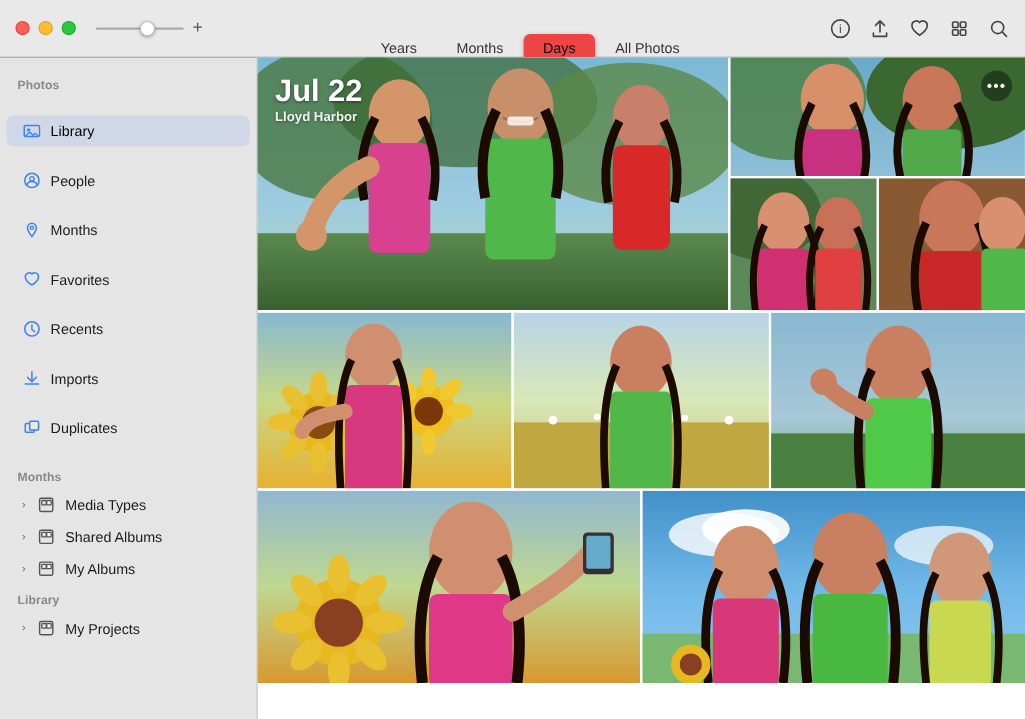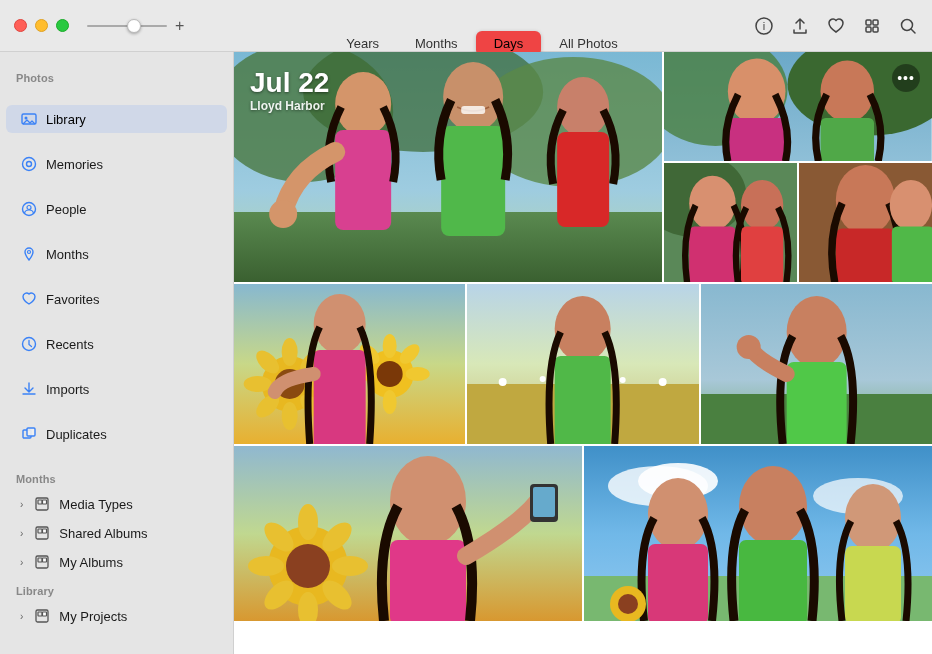--- a/index.html
+++ b/index.html
@@ -359,29 +359,20 @@
       <div class="sidebar-item-icon">
         <svg width="16" height="16" viewBox="0 0 16 16" fill="none">
           <rect x="1" y="3" width="14" height="10" rx="1.5" stroke="#3b82f6" stroke-width="1.4"></rect>
           <circle cx="5" cy="7" r="1.5" fill="#3b82f6"></circle>
           <path d="M2 13l4-4 3 3 2-2 3 3" stroke="#3b82f6" stroke-width="1.2" stroke-linejoin="round"></path>
         </svg>
       </div>
       <span class="sidebar-item-label">Library</span>
     </div>
 
-    <div class="sidebar-item">
-      <div class="sidebar-item-icon">
-        <svg width="16" height="16" viewBox="0 0 16 16" fill="none">
-          <circle cx="8" cy="8" r="6.5" stroke="#3b82f6" stroke-width="1.4"></circle>
-          <circle cx="8" cy="8" r="2.5" stroke="#3b82f6" stroke-width="1.4"></circle>
-        </svg>
-      </div>
-      <span class="sidebar-item-label">Memories</span>
-    </div>
 
     <div class="sidebar-item">
       <div class="sidebar-item-icon">
         <svg width="16" height="16" viewBox="0 0 16 16" fill="none">
           <circle cx="8" cy="8" r="6.5" stroke="#3b82f6" stroke-width="1.4"></circle>
           <circle cx="8" cy="6.5" r="2" stroke="#3b82f6" stroke-width="1.2"></circle>
           <path d="M3.5 13c0-2.5 2-4 4.5-4s4.5 1.5 4.5 4" stroke="#3b82f6" stroke-width="1.2"></path>
         </svg>
       </div>
       <span class="sidebar-item-label">People</span>

